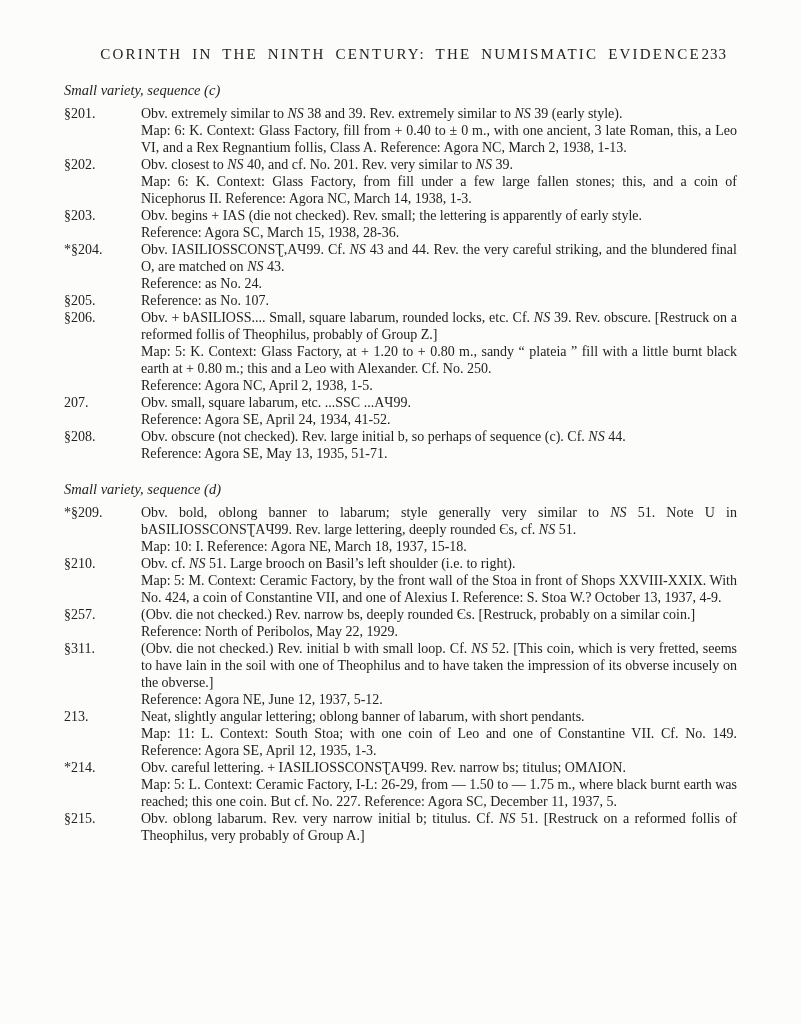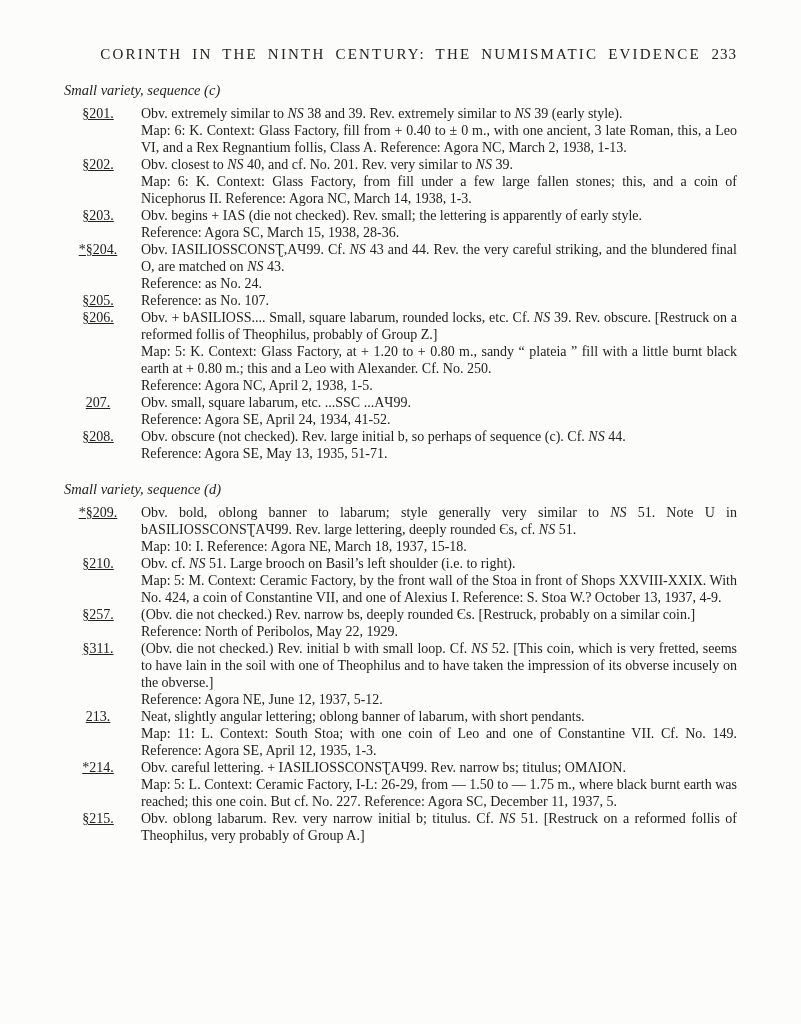--- a/index.html
+++ b/index.html
@@ -21,42 +21,41 @@
   .running-head {
     position: relative;
     text-align: center;
     font-size: 15px;
     letter-spacing: 2.2px;
     word-spacing: 4px;
     white-space: nowrap;
   }
   .running-head .page-num {
     position: absolute;
-    right: 0;
+    right: 10px;
     top: 0;
     letter-spacing: 1px;
   }
   .section-heading {
     font-style: italic;
     font-weight: normal;
     font-size: 14.5px;
     line-height: 17px;
     margin: 19px 0 6px 0;
   }
   .entry {
     display: flex;
     font-size: 14px;
     line-height: 17px;
   }
   .entry-number {
     flex: 0 0 68px;
-    text-align: center;
+    text-align: left;
     padding-right: 9px;
     white-space: nowrap;
-    text-decoration: underline;
   }
   .entry-body {
     flex: 1 1 auto;
     min-width: 0;
   }
   .para {
     margin: 0;
     text-align: justify;
   }
   .ns { }

